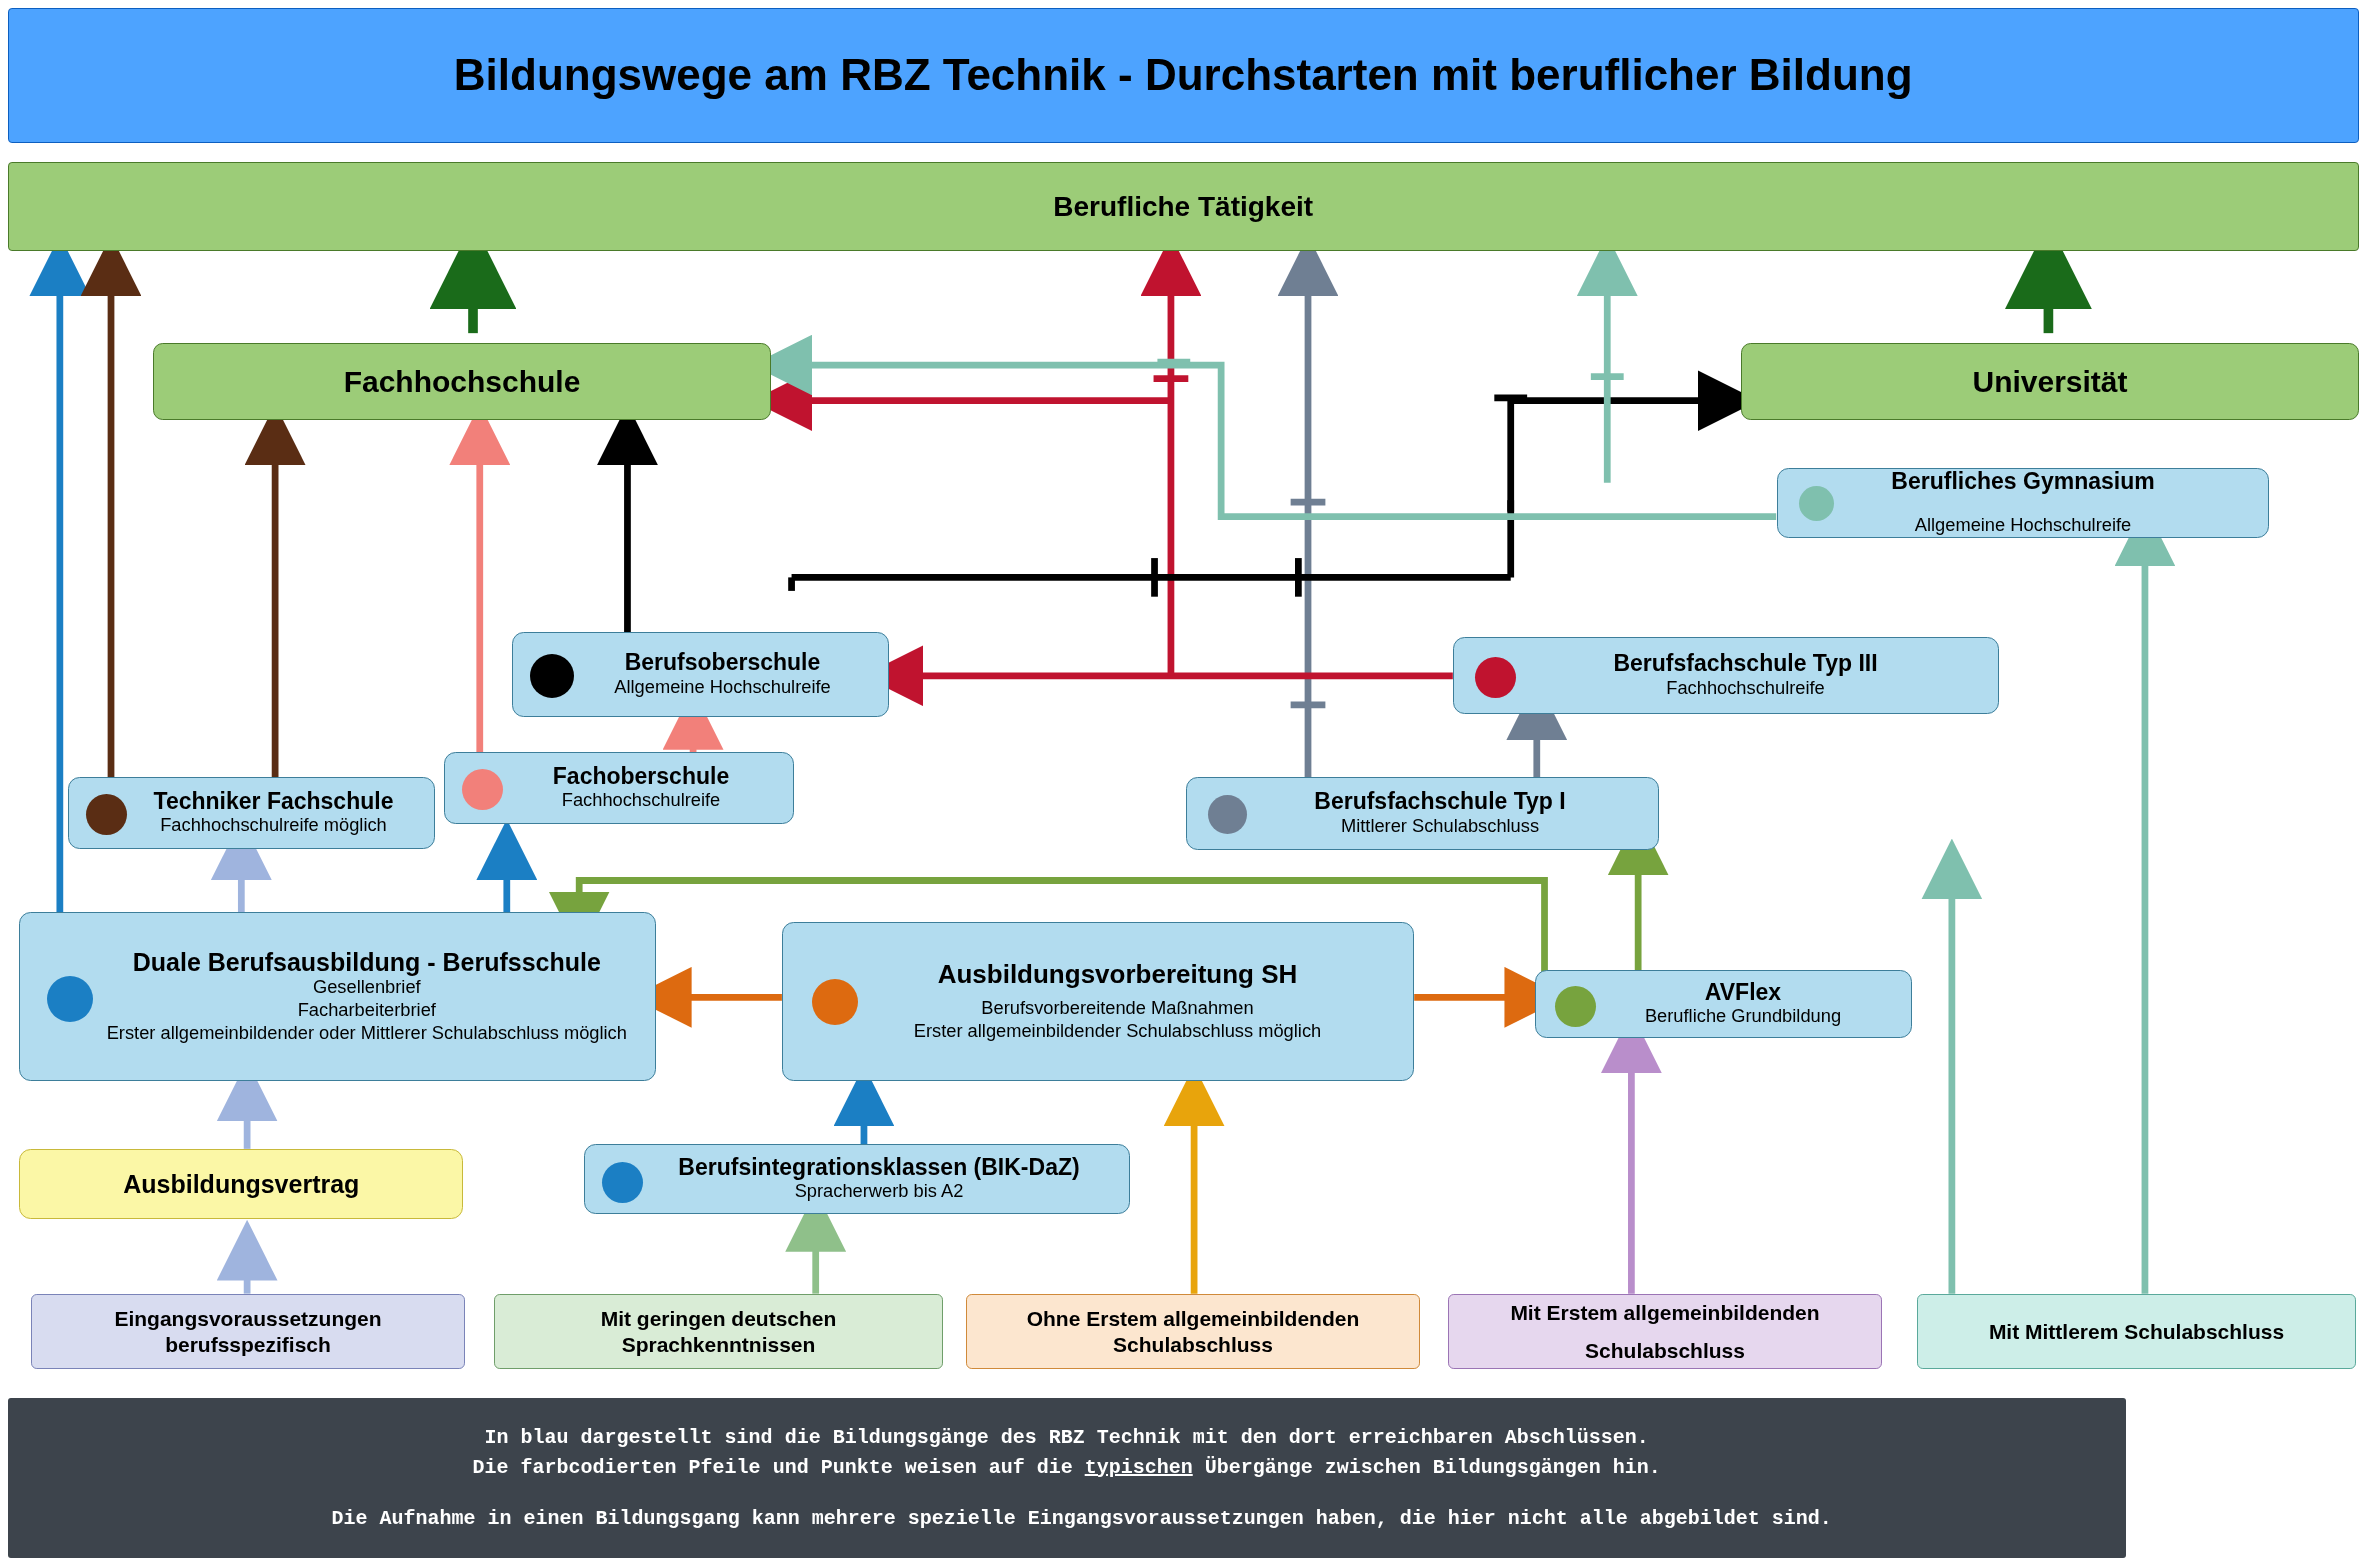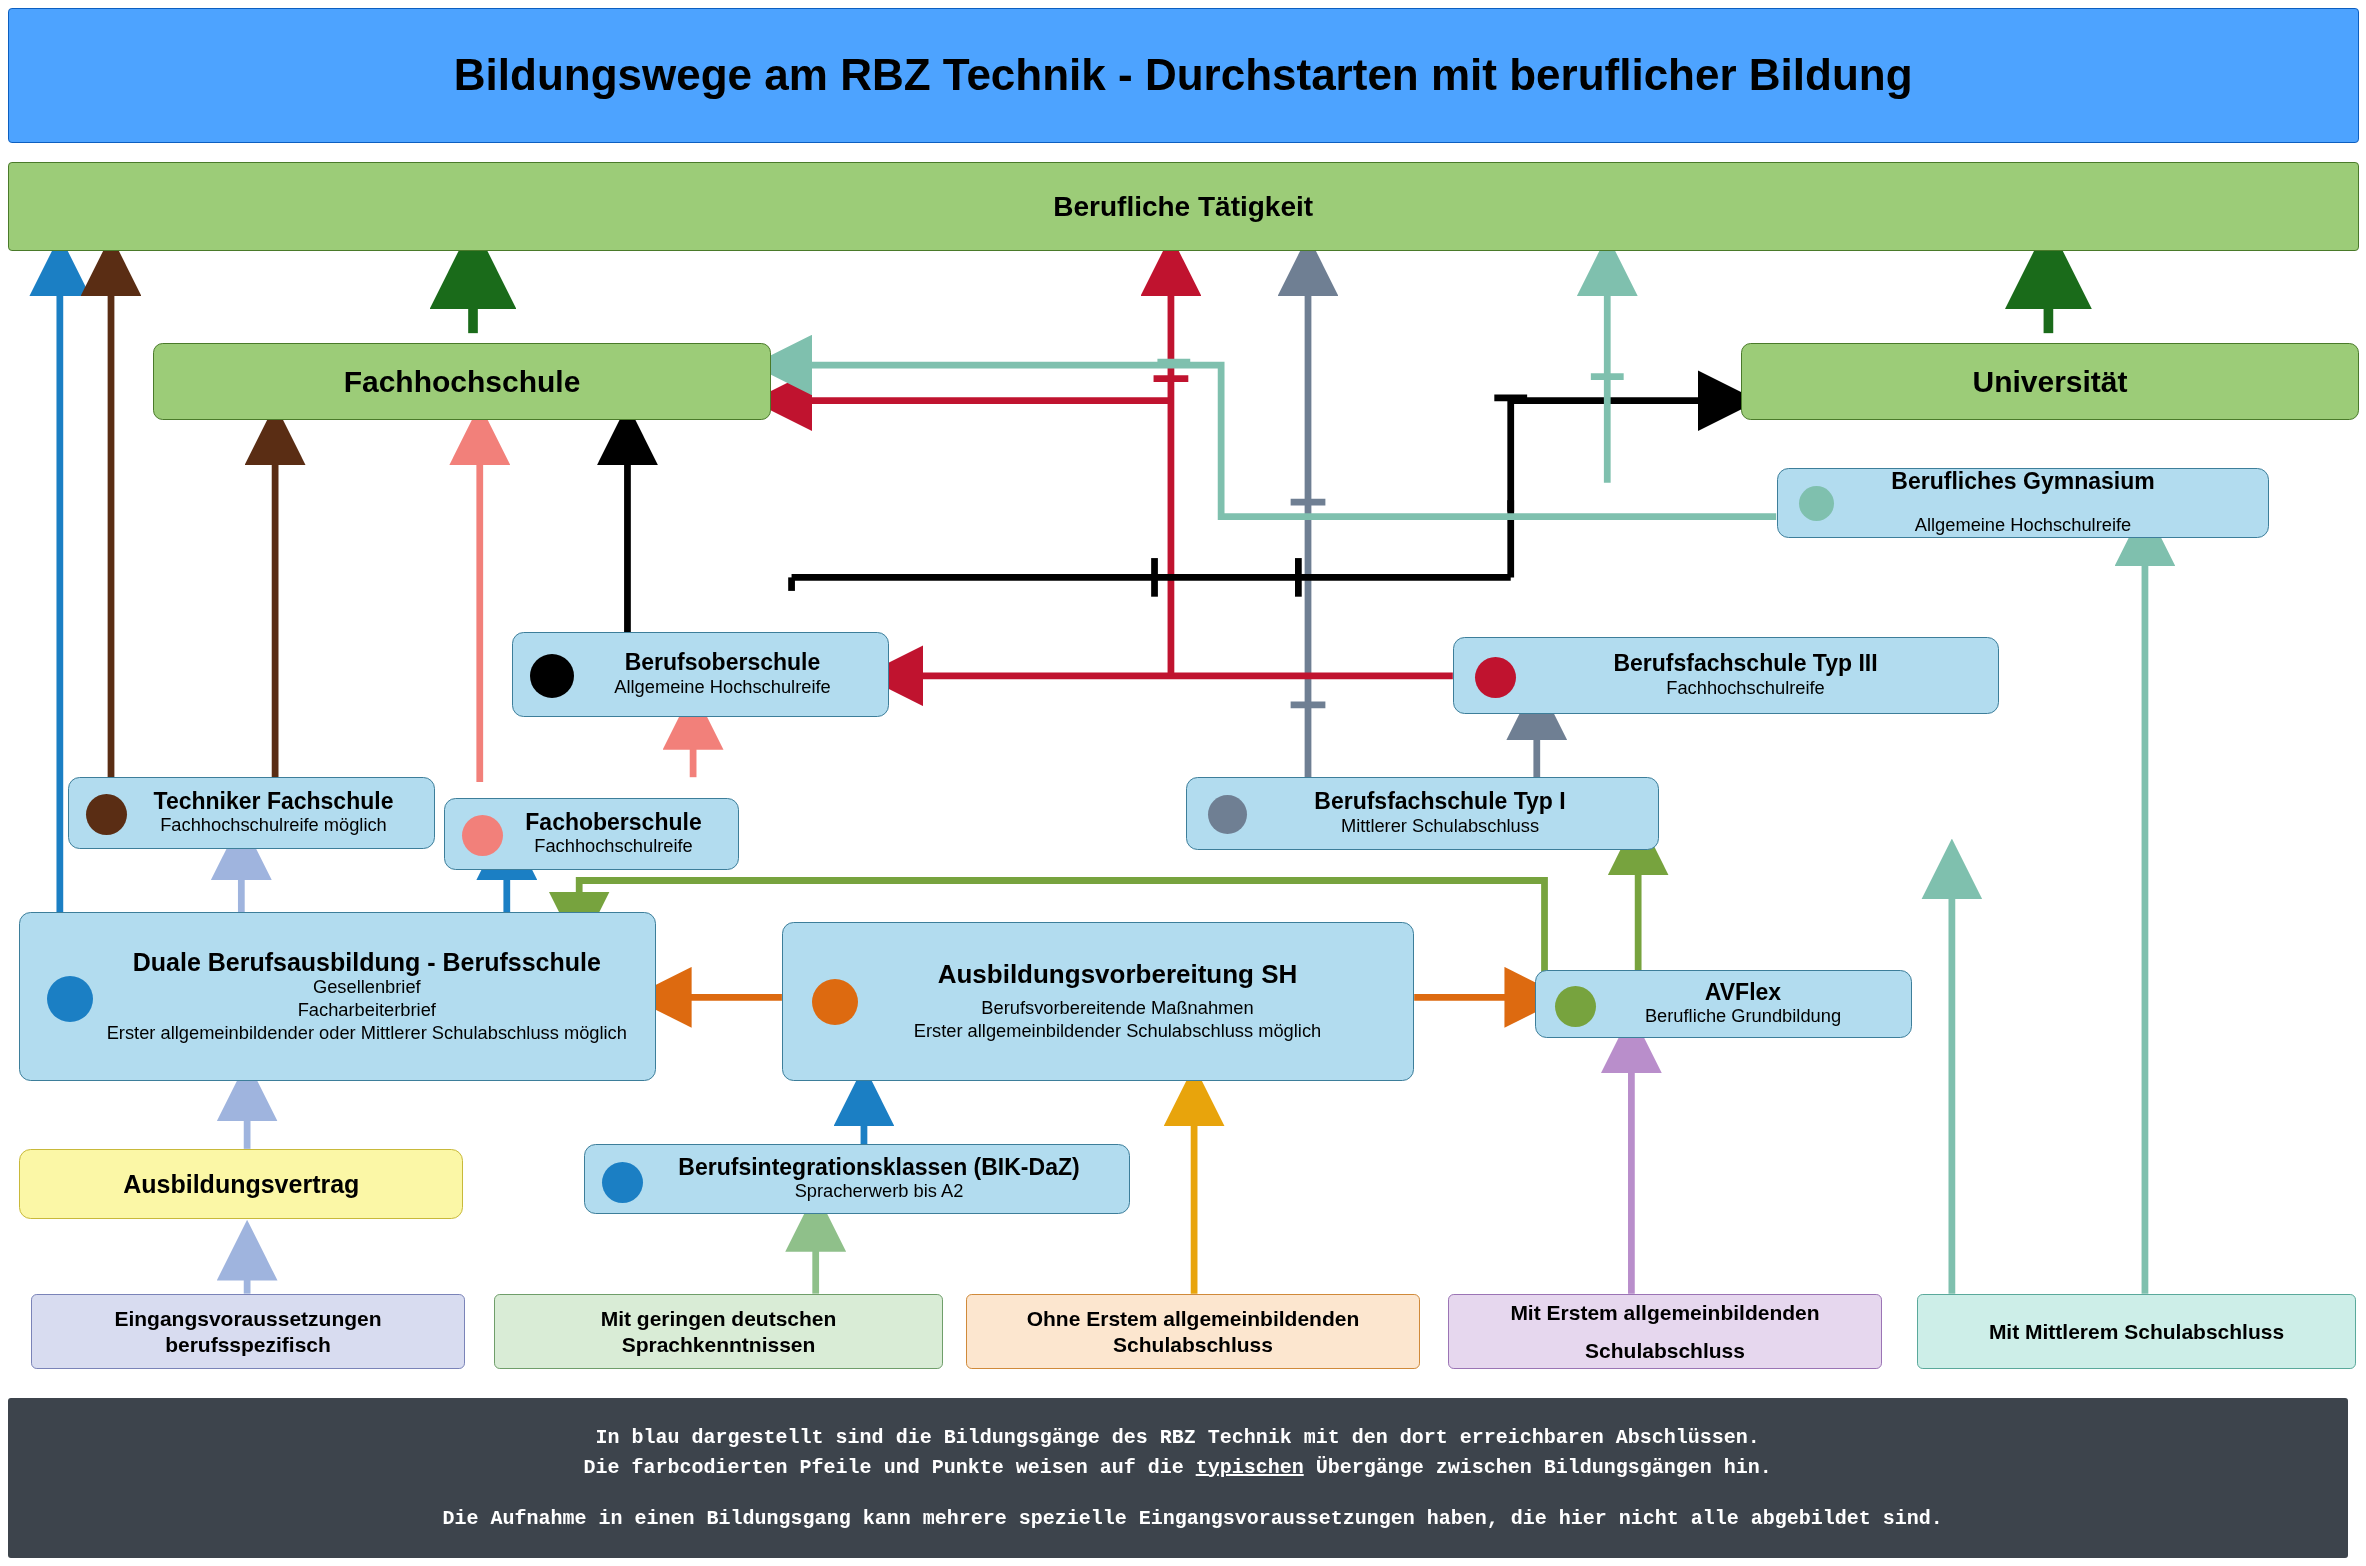--- a/index.html
+++ b/index.html
@@ -35,21 +35,21 @@
     color:#000;
   }
   .blue .t1{font-size:23px;font-weight:bold;line-height:1.12;}
   .blue .t2{font-size:18.3px;line-height:1.25;}
 
   .dot{position:absolute;border-radius:50%;}
 
   .bg-box{border-radius:5.8px;font-size:21px;font-weight:bold;color:#000;line-height:1.2;}
 
   .footer{
-    position:absolute;left:7.7px;top:1398px;width:2340px;height:160px;
+    position:absolute;left:7.7px;top:1398px;width:2118px;height:160px;
     background:#3d444c;border-radius:2.9px;color:#fff;
     font-family:"Liberation Mono", monospace;
     font-size:20px;font-weight:bold;text-align:center;
     display:flex;flex-direction:column;justify-content:center;align-items:center;
     line-height:1.5;
   }
   .footer .l3{margin-top:21px;margin-left:30px;}
   .u{text-decoration:underline;}
 </style>
 </head>
@@ -190,21 +190,21 @@
     <div class="t1" style="padding-left:39px;">Berufsfachschule Typ III</div>
     <div class="t2" style="padding-left:39px;">Fachhochschulreife</div>
   </div>
 
   <div class="node blue" style="left:68px;top:777px;width:367px;height:72px;">
     <span class="dot" style="left:17.4px;top:16.4px;width:41px;height:41px;background:#5a2d14;"></span>
     <div class="t1" style="padding-left:44px;">Techniker Fachschule</div>
     <div class="t2" style="padding-left:44px;">Fachhochschulreife möglich</div>
   </div>
 
-  <div class="node blue" style="left:444px;top:798px;width:295px;height:72px;">
+  <div class="node blue" style="left:444px;top:752px;width:350px;height:72px;">
     <span class="dot" style="left:17.4px;top:16.4px;width:41px;height:41px;background:#f2807a;"></span>
     <div class="t1" style="padding-left:44px;">Fachoberschule</div>
     <div class="t2" style="padding-left:44px;">Fachhochschulreife</div>
   </div>
 
   <div class="node blue" style="left:19.3px;top:912px;width:637px;height:169px;">
     <span class="dot" style="left:27px;top:63px;width:46px;height:46px;background:#1b7fc4;"></span>
     <div class="t1" style="padding-left:58px;font-size:25px;">Duale Berufsausbildung - Berufsschule</div>
     <div class="t2" style="padding-left:58px;">Gesellenbrief</div>
     <div class="t2" style="padding-left:58px;">Facharbeiterbrief</div>

